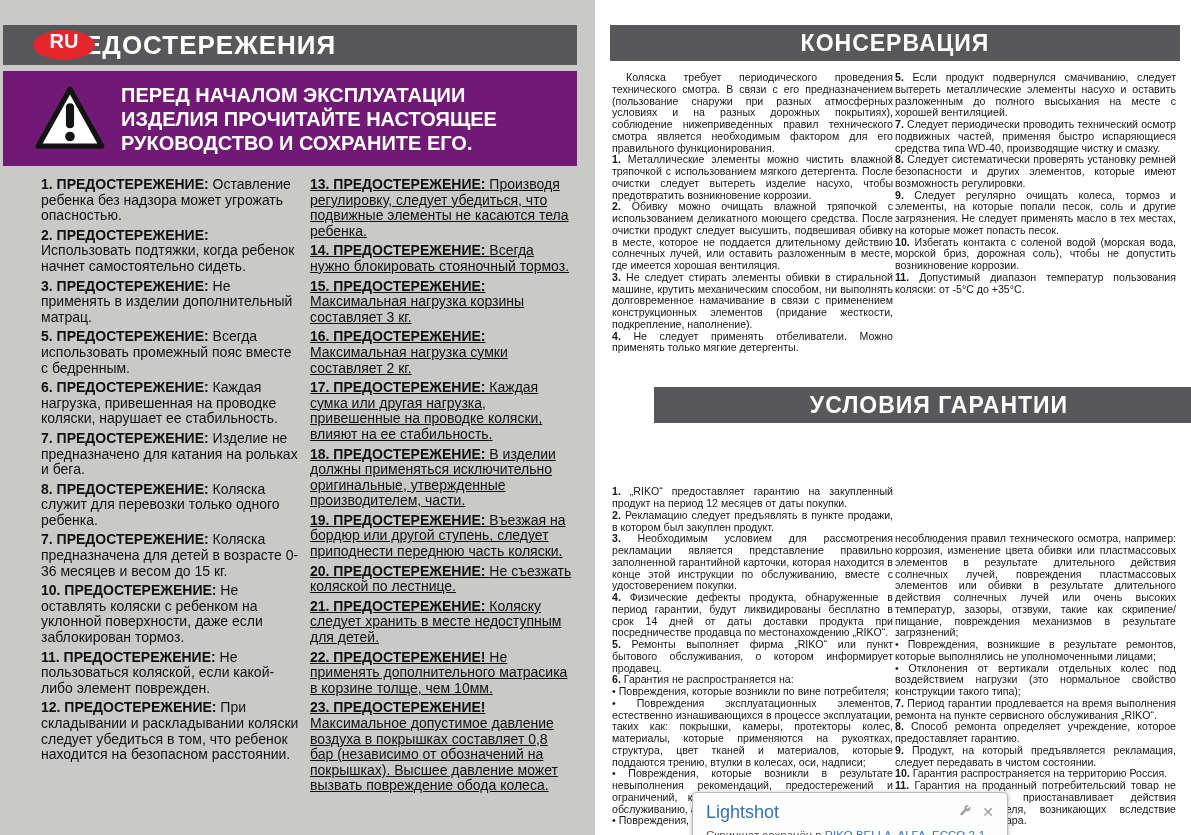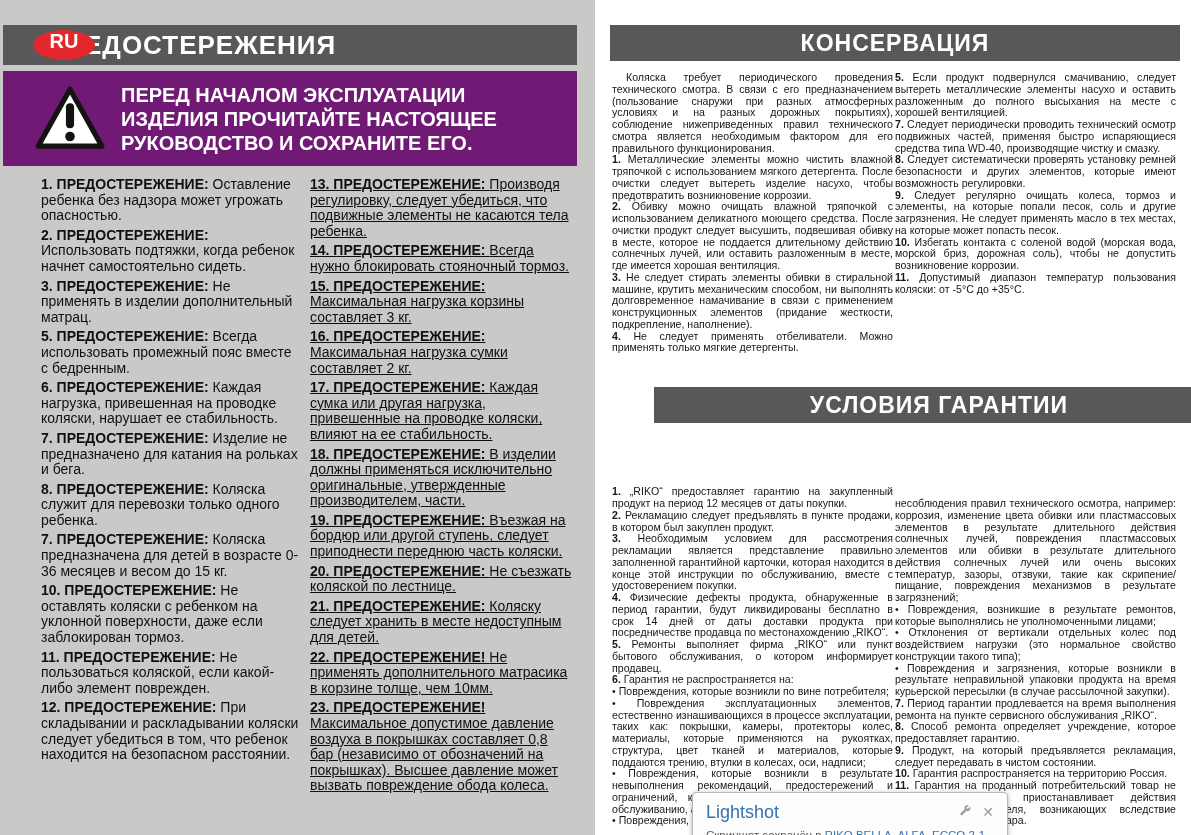--- a/index.html
+++ b/index.html
@@ -174,21 +174,20 @@
         <p><b>6. </b>Гарантия не распространяется на:</p>
         <p>• Повреждения, которые возникли по вине потребителя;</p>
         <p>• Повреждения эксплуатационных элементов, естественно изнашивающихся в процессе эксплуатации, таких как: покрышки, камеры, протекторы колес, материалы, которые применяются на рукоятках, структура, цвет тканей и материалов, которые поддаются трению, втулки в колесах, оси, надписи;</p>
         <p>• Повреждения, которые возникли в результате невыполнения рекомендаций, предостережений и ограничений, которые находятся в инструкции по обслуживанию, а также на элементах продукта;</p>
         <p>• Повреждения, которые возникли в результате</p>
       </div>
     <div class="rp-col">
         <p>несоблюдения правил технического осмотра, например: коррозия, изменение цвета обивки или пластмассовых элементов в результате длительного действия солнечных лучей, повреждения пластмассовых элементов или обивки в результате длительного действия солнечных лучей или очень высоких температур, зазоры, отзвуки, такие как скрипение/ пищание, повреждения механизмов в результате загрязнений;</p>
         <p>• Повреждения, возникшие в результате ремонтов, которые выполнялись не уполномоченными лицами;</p>
         <p>• Отклонения от вертикали отдельных колес под воздействием нагрузки (это нормальное свойство конструкции такого типа);</p>
-        <p>• Повреждения и загрязнения, которые возникли в результате неправильной упаковки продукта на время курьерской пересылки (в случае рассылочной закупки).</p>
         <p><b>7. </b>Период гарантии продлевается на время выполнения ремонта на пункте сервисного обслуживания „RIKO“.</p>
         <p><b>8. </b>Способ ремонта определяет учреждение, которое предоставляет гарантию.</p>
         <p><b>9. </b>Продукт, на который предъявляется рекламация, следует передавать в чистом состоянии.</p>
         <p><b>10. </b>Гарантия распространяется на территорию Россия.</p>
         <p><b>11. </b>Гарантия на проданный потребительский товар не исключает, ни не приостанавливает действия полномочий покупателя, возникающих вследствие некондиционности товара.</p>
       </div>
   </div>
 </div>
 
 <div class="lightshot">

